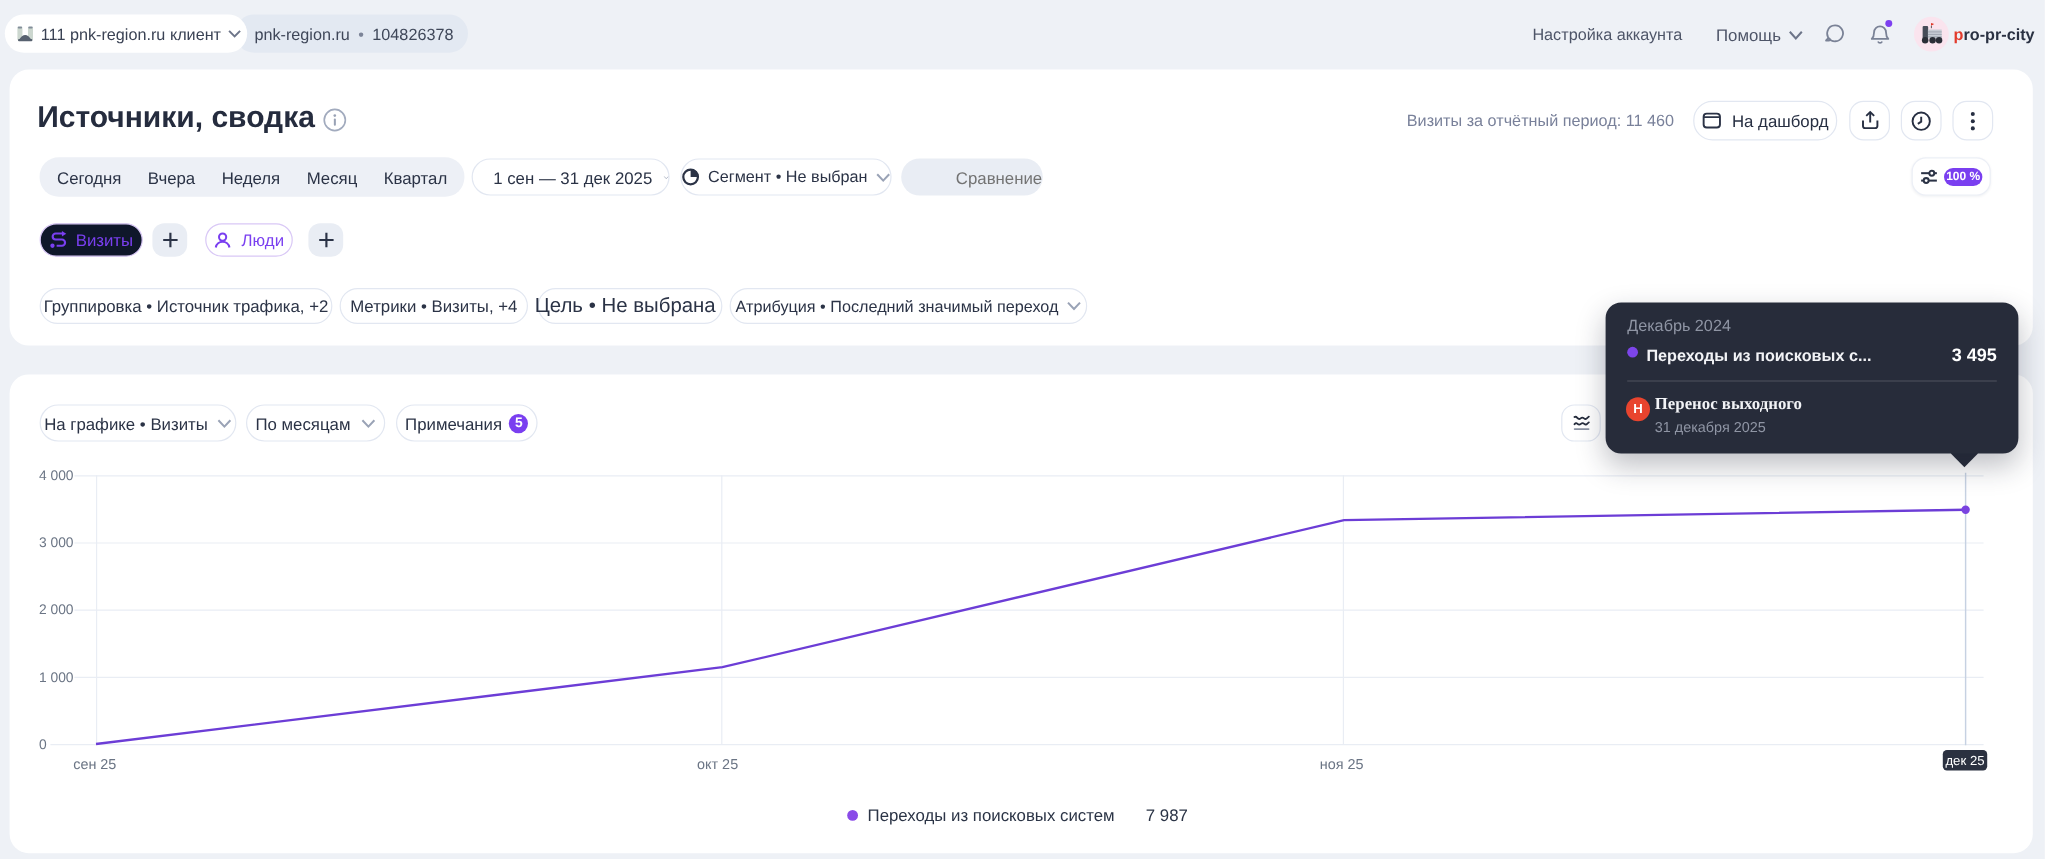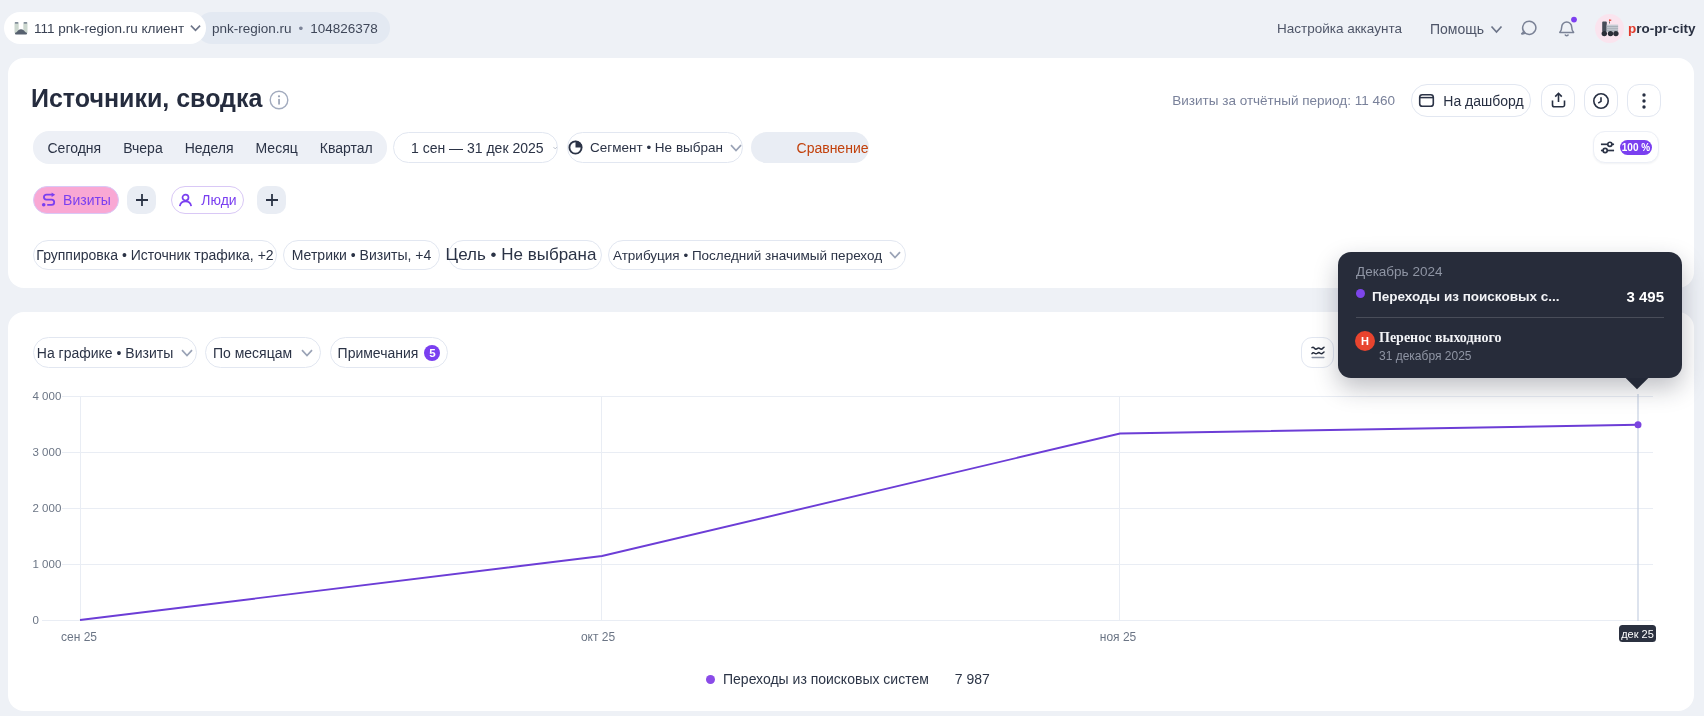--- a/index.html
+++ b/index.html
@@ -127,27 +127,27 @@
   <svg width="12" height="8" viewBox="0 0 12 8">
       <path d="M1 1.2 L6 6.5 L11 1.2" fill="none" stroke="#9aa3b6" stroke-width="1.7"></path>
     </svg>
 </div>
 <div class="pill gpill" style="left:751px;top:132px;width:118px;height:31px;justify-content:center;gap:7px;">
   <svg width="16" height="16" viewBox="0 0 16 16" fill="none" stroke="#2b3346" stroke-width="1.8">
       <path d="M6.2 12.8 H10.6 a2.6 2.6 0 0 0 0 -5.2 H5.4 a2.5 2.5 0 0 1 0 -5 H11"></path>
       <path d="M10.6 0.5 L14.2 2.8 L10.6 5.1 Z" fill="#2b3346" stroke="none"></path>
       <circle cx="2.7" cy="12.8" r="1.8" fill="#2b3346" stroke="none"></circle>
     </svg>
-  <span style="font-size:14px;color:#c2410c;margin-left:45px;">Сравнение</span>
+  <span style="font-size:14px;color:#737373;margin-left:45px;">Сравнение</span>
   <svg width="12" height="8" viewBox="0 0 12 8">
       <path d="M1 1.2 L6 6.5 L11 1.2" fill="none" stroke="#545c6e" stroke-width="1.7"></path>
     </svg>
 </div>
 
-<div class="pill" style="left:33px;top:186px;width:86px;height:28px;border-radius:14px;border:1px solid #d9c8f6;background:#f9a8d4;justify-content:center;gap:6px;text-align:right;">
+<div class="pill" style="left:33px;top:186px;width:86px;height:28px;border-radius:14px;border:1px solid #d9c8f6;background:#0f172a;justify-content:center;gap:6px;text-align:right;">
   <svg width="16" height="16" viewBox="0 0 16 16" fill="none" stroke="#7a3ff0" stroke-width="1.8">
       <path d="M6.2 12.8 H10.6 a2.6 2.6 0 0 0 0 -5.2 H5.4 a2.5 2.5 0 0 1 0 -5 H11"></path>
       <path d="M10.6 0.5 L14.2 2.8 L10.6 5.1 Z" fill="#7a3ff0" stroke="none"></path>
       <circle cx="2.7" cy="12.8" r="1.8" fill="#7a3ff0" stroke="none"></circle>
     </svg>
   <span style="font-size:14px;color:#7a3ff0;">Визиты</span>
 </div>
 <div class="pill gpill" style="left:127px;top:186px;width:29px;height:28px;border-radius:10px;justify-content:center;">
   <svg width="14" height="14" viewBox="0 0 14 14">
       <path d="M7 1 V13 M1 7 H13" stroke="#2b3346" stroke-width="1.8"></path>

